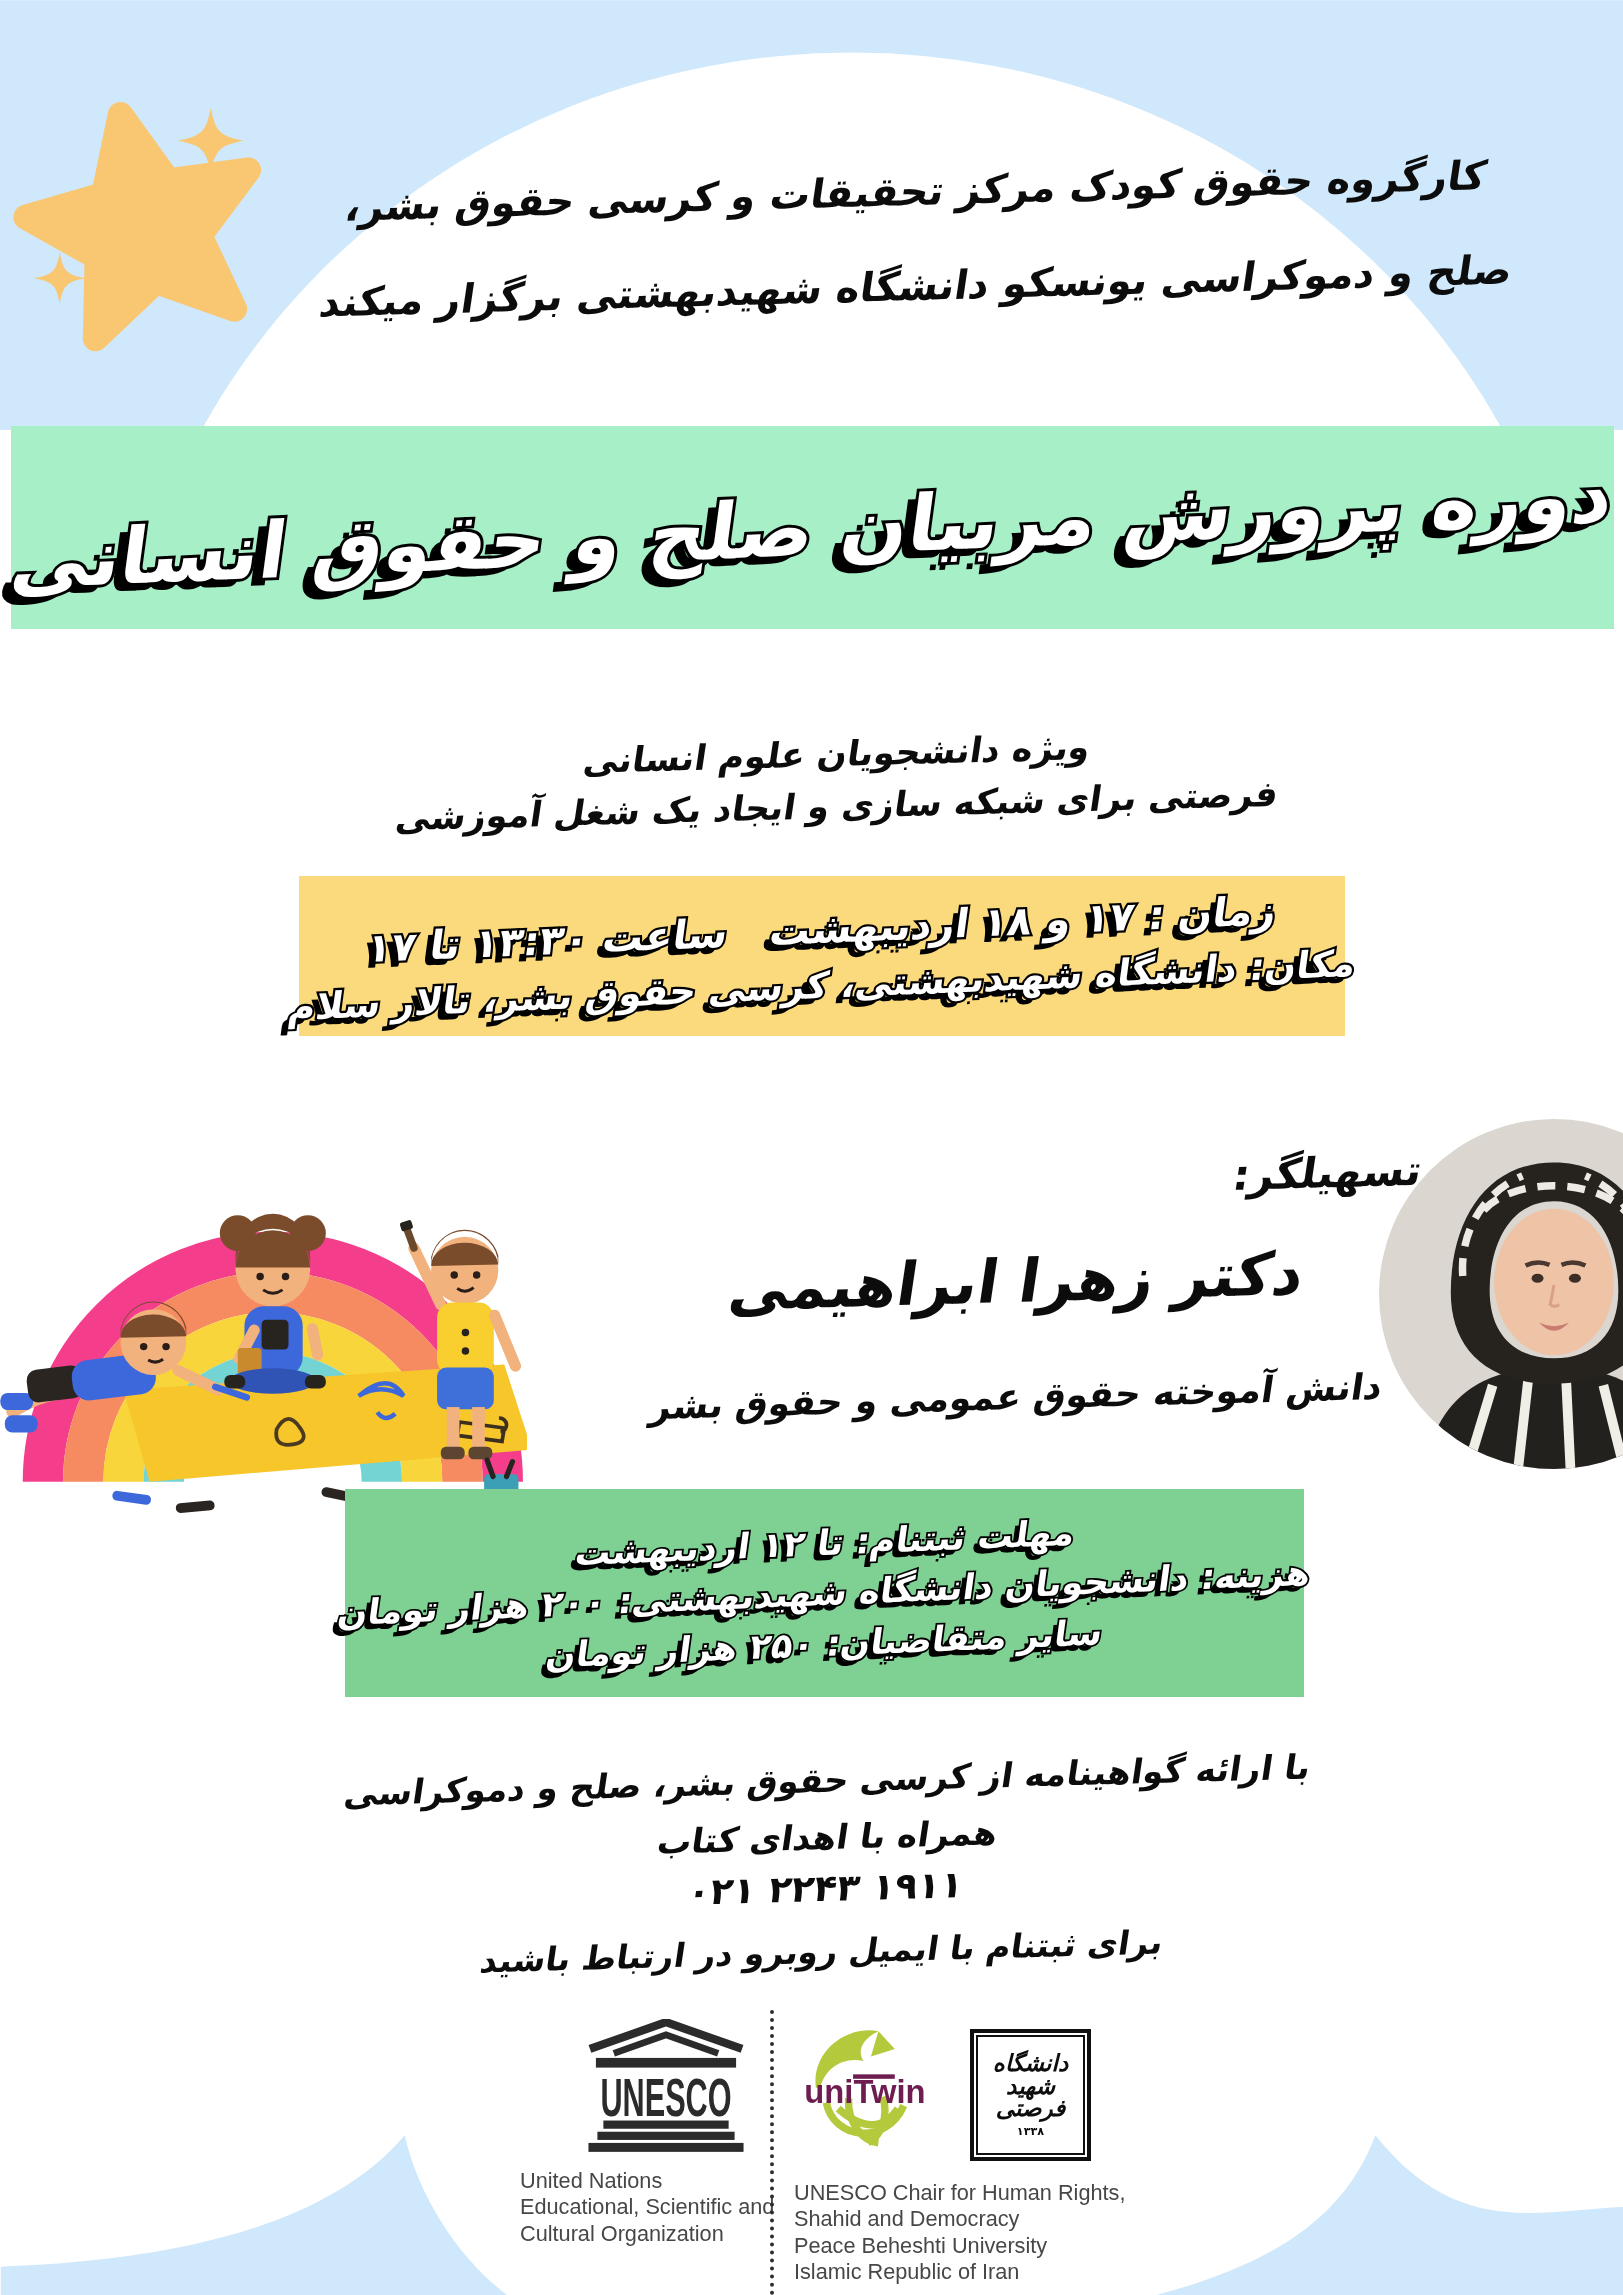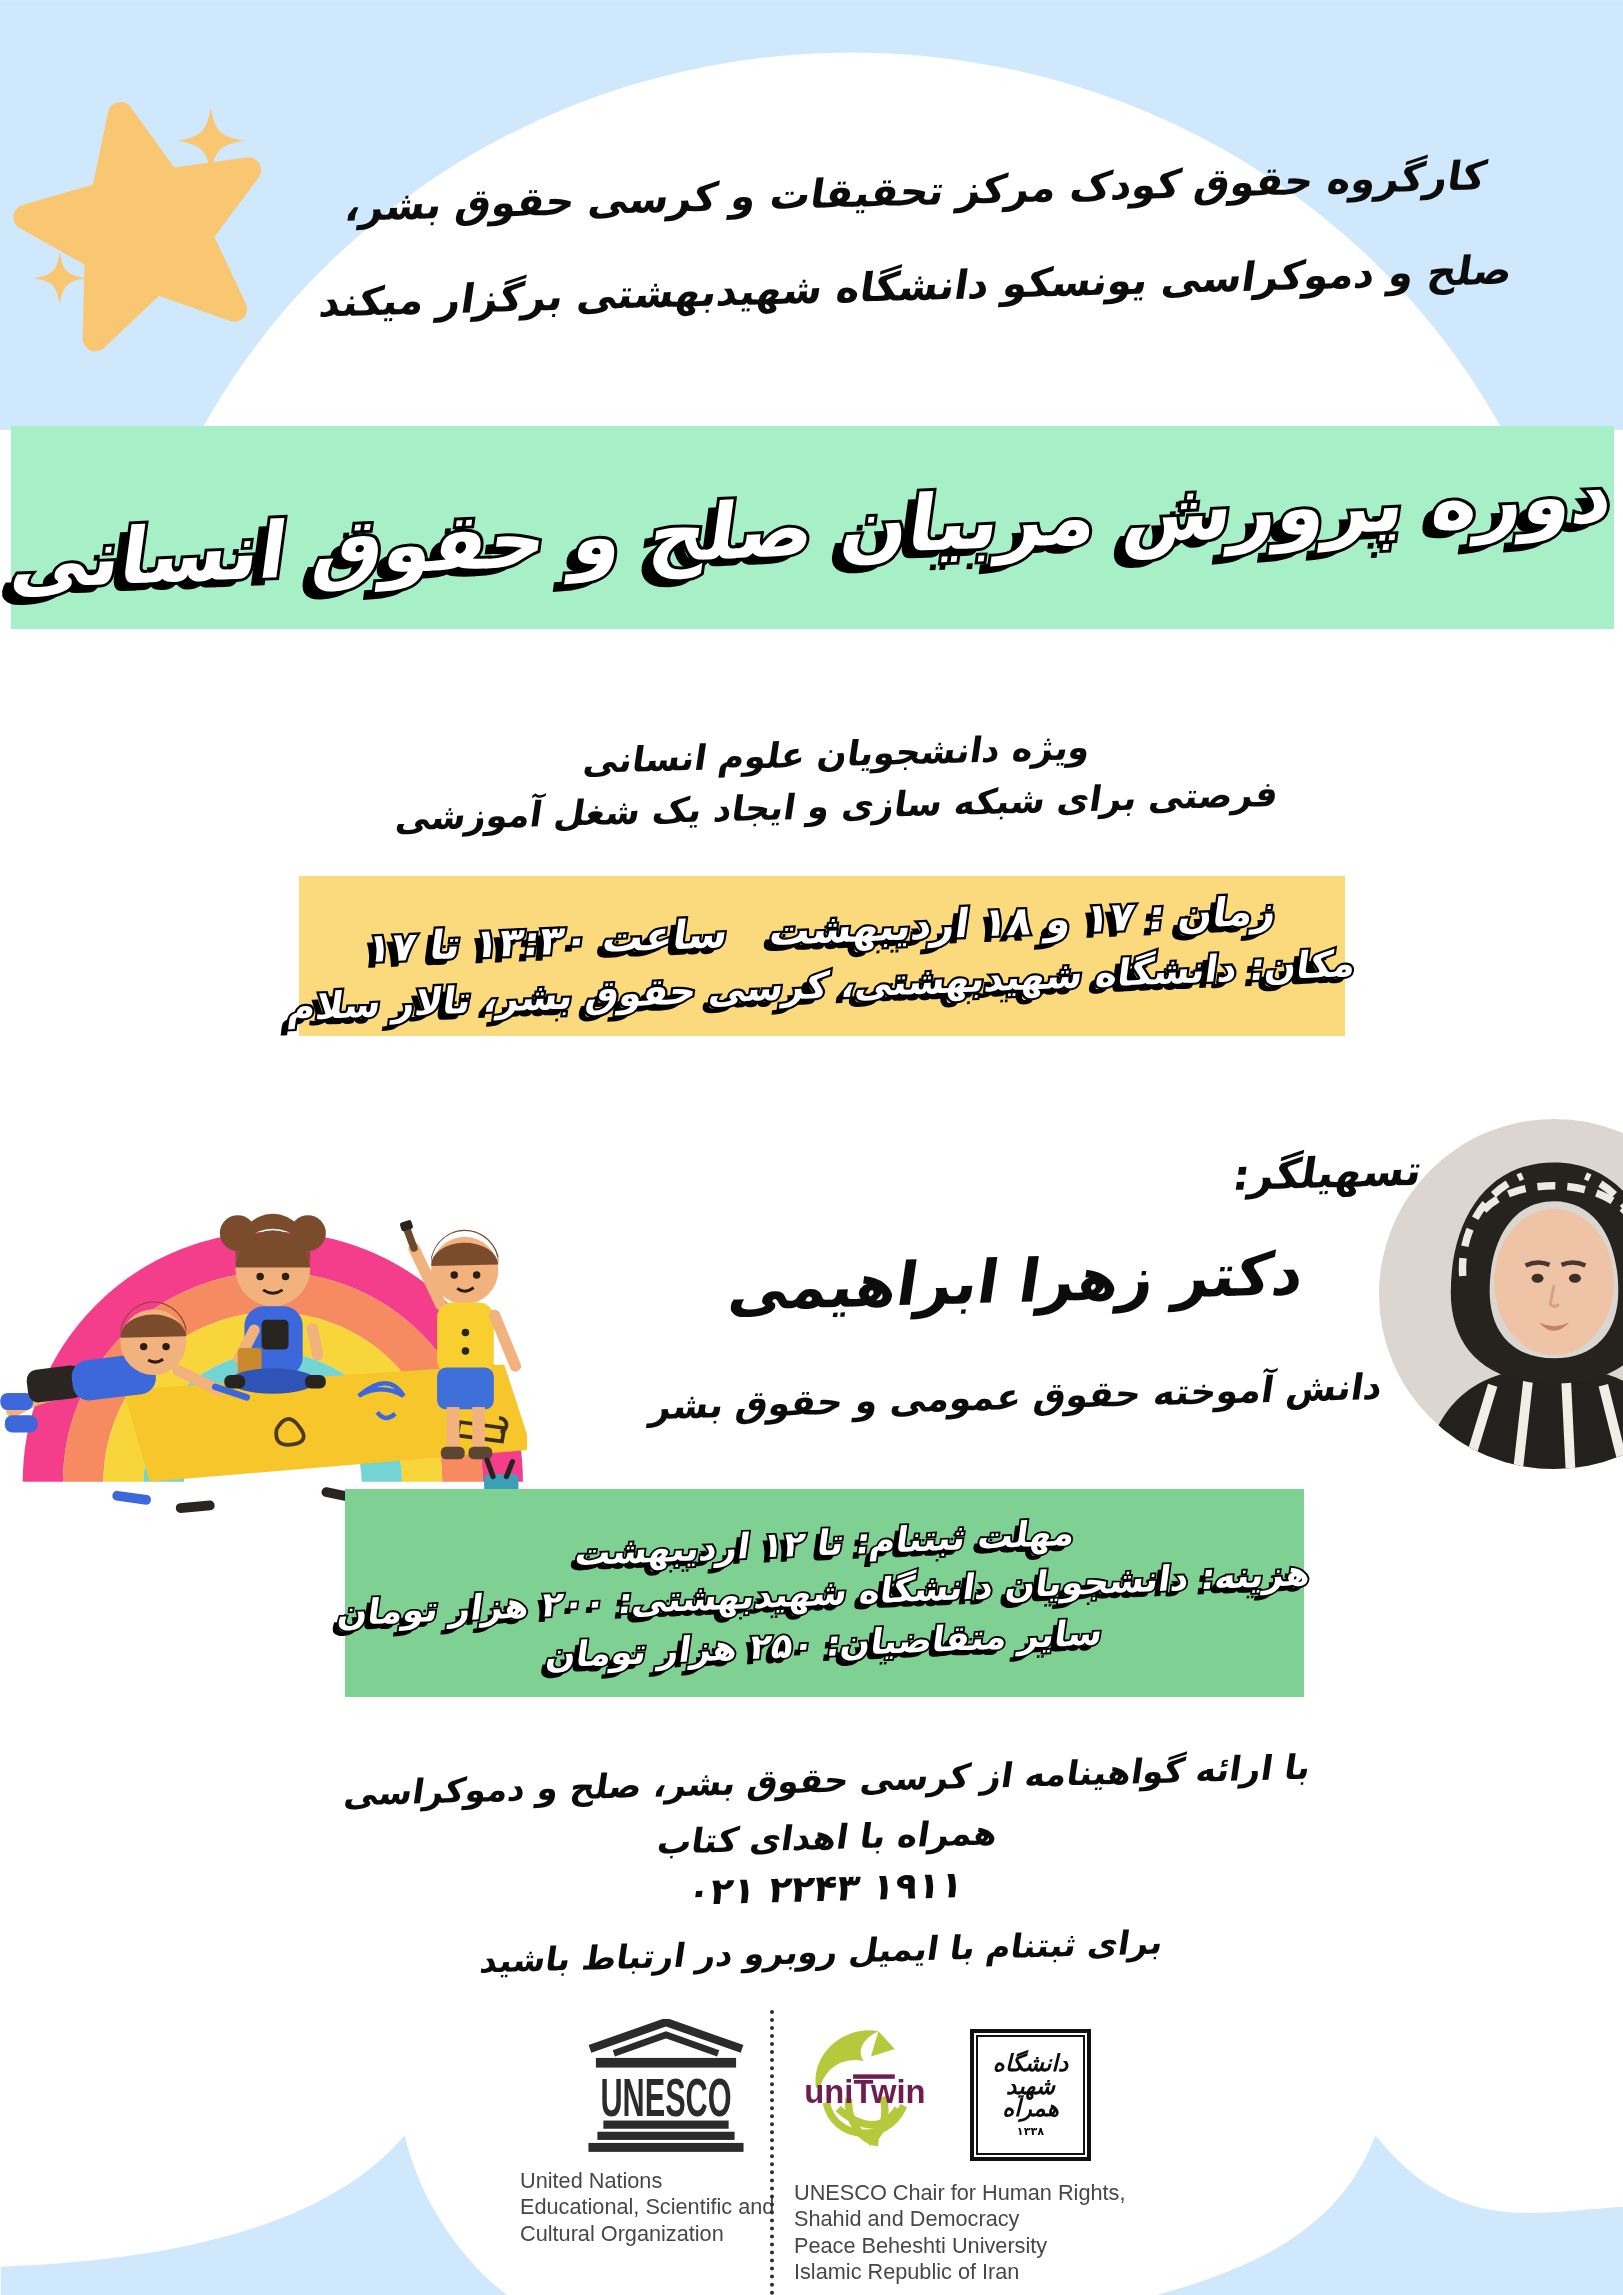--- a/index.html
+++ b/index.html
@@ -213,21 +213,21 @@
       <path d="M118,104 C126,132 116,156 98,166"></path>
     </g>
     <rect x="78" y="74" width="56" height="6" fill="#6E1D50"></rect>
     <text x="94" y="112" text-anchor="middle" font-family="Liberation Sans, DejaVu Sans, sans-serif" font-weight="bold" font-size="44" fill="#6E1D50">uniTwin</text>
   </svg>
 
   <div class="abs sbu-box">
     <div class="sbu-inner" dir="rtl">
       <div>دانشگاه</div>
       <div>شهید</div>
-      <div>همراه</div>
+      <div>فرصتی</div>
       <div class="sbu-year">۱۳۳۸</div>
     </div>
   </div>
 
   <div class="abs cap lat" style="left:794px;top:2180px;width:389px;text-align:left;">
     <div>UNESCO Chair for Human Rights,</div>
     <div>Shahid and Democracy</div>
     <div>Peace Beheshti University</div>
     <div>Islamic Republic of Iran</div>
   </div>

